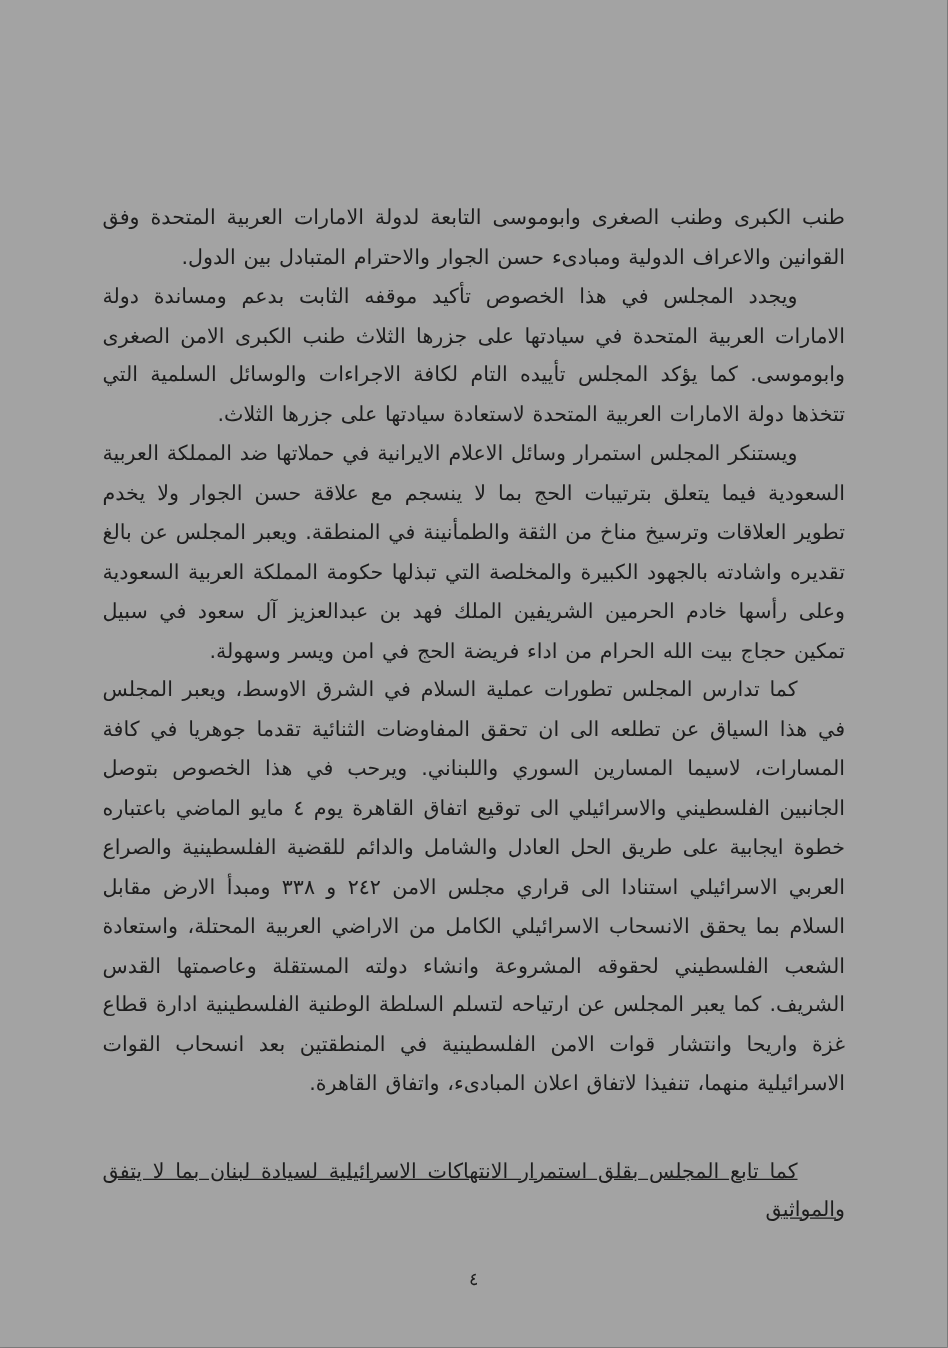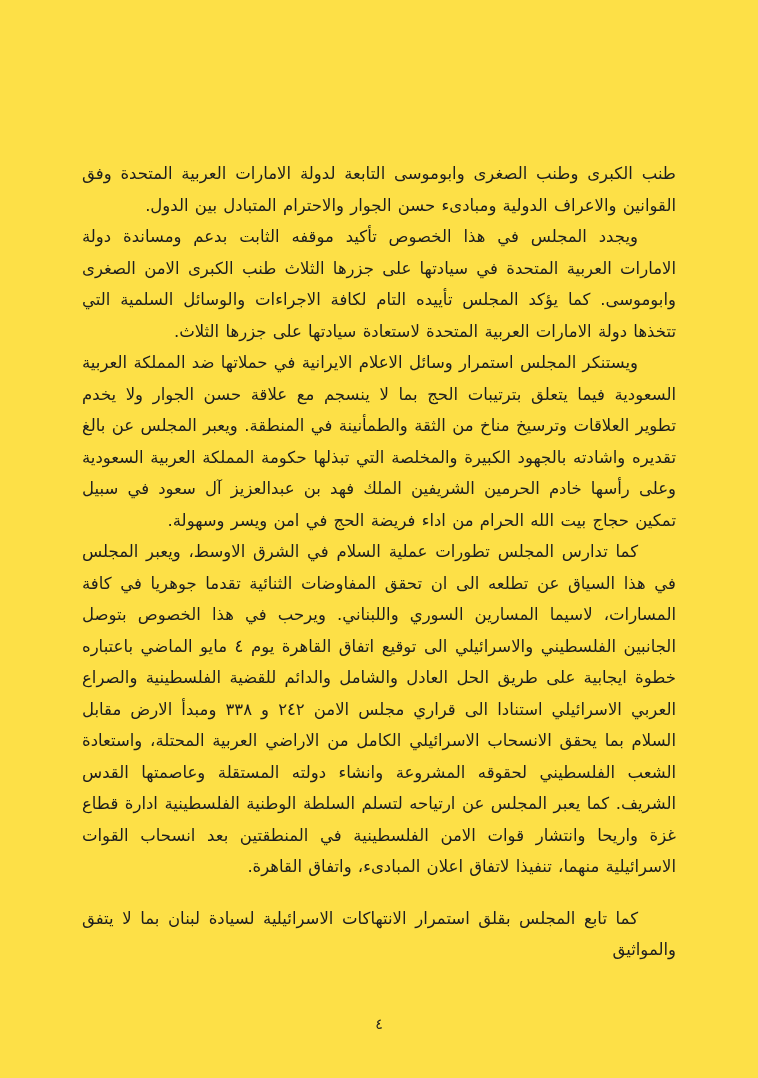--- a/index.html
+++ b/index.html
@@ -5,21 +5,21 @@
   html, body {
     margin: 0;
     padding: 0;
     background: #6b6b6b;
   }
   .page {
     position: relative;
     width: 758px;
     height: 1078px;
     margin: 0 auto;
-    background: #fde047;
+    background: #a3a3a3;
     box-shadow: 0 0 6px rgba(0,0,0,0.35);
     font-family: "DejaVu Sans", sans-serif;
     overflow: hidden;
   }
   .text-block {
     position: absolute;
     top: 158px;
     right: 82px;
     width: 594px;
     direction: rtl;
@@ -34,21 +34,22 @@
   }
   .para {
     margin: 0;
     padding: 0;
     text-indent: 38px;
   }
   .para.no-indent {
     text-indent: 0;
   }
   .para.gap-above {
-    margin-top: 20px;
+    margin-top: 38px;
+    text-decoration: underline;
   }
   .page-number {
     position: absolute;
     left: 0;
     right: 0;
     bottom: 46px;
     text-align: center;
     font-size: 14px;
     color: #1d1d1d;
     direction: rtl;

